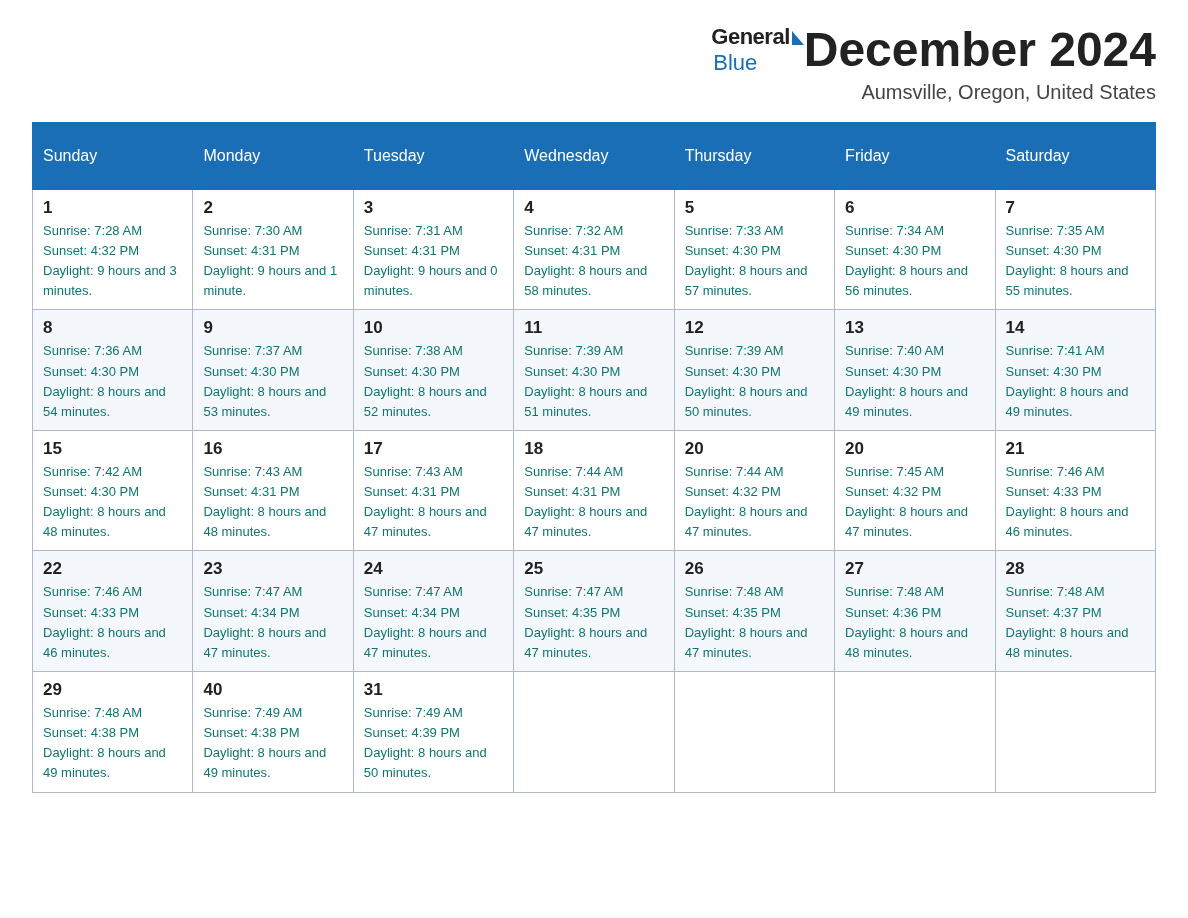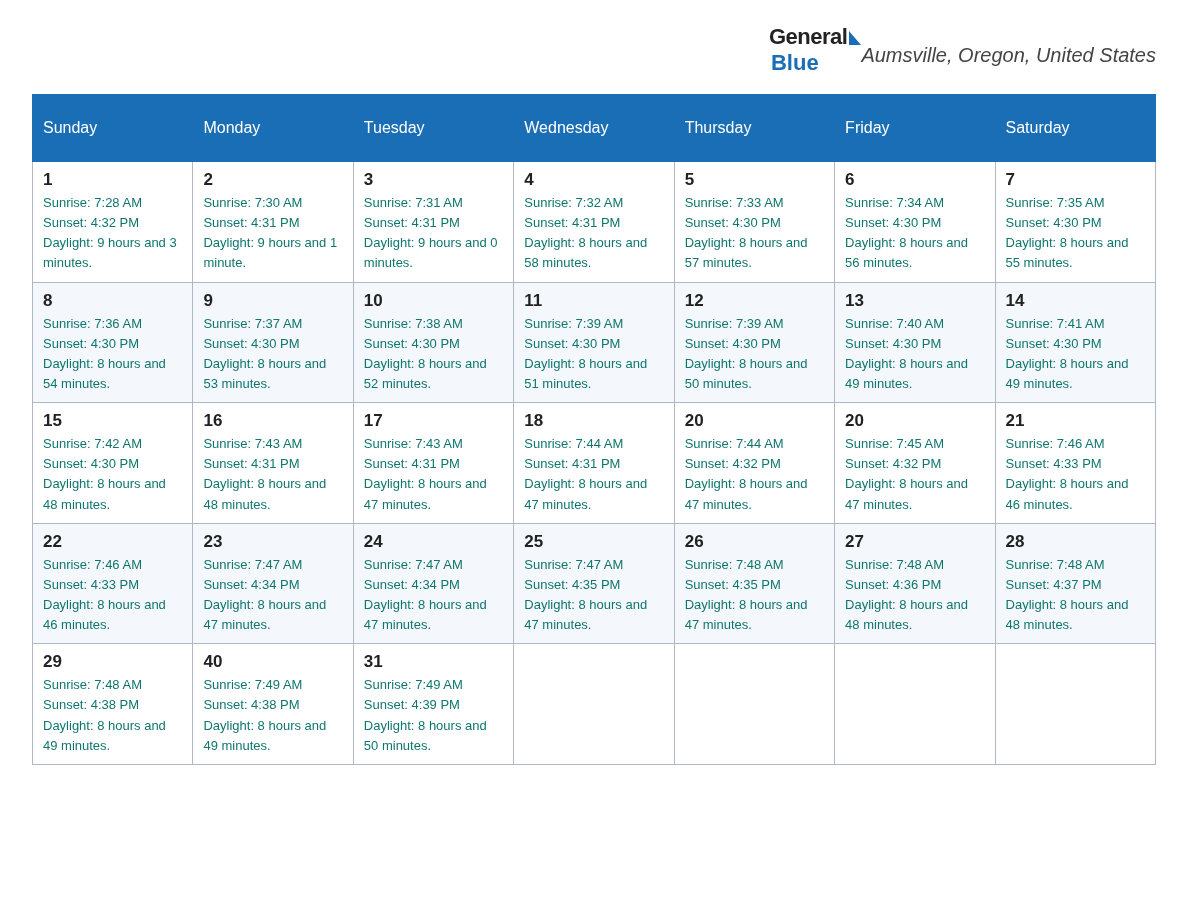--- a/index.html
+++ b/index.html
@@ -34,38 +34,37 @@
       border-left: 12px solid #1a6eb5;
       border-top: 14px solid transparent;
       border-bottom: 0px solid transparent;
       margin-left: 2px;
       vertical-align: middle;
       position: relative;
       top: -2px;
     }
     .logo-blue {
       font-size: 22px;
-      font-weight: bold;
+      font-weight: normal;
       color: #1a6eb5;
       margin-left: 2px;
     }
     .title-block {
       text-align: right;
     }
     .month-title {
       font-size: 48px;
       font-weight: bold;
       color: #222;
       line-height: 1.1;
     }
     .location-title {
       font-size: 20px;
       color: #444;
-      margin-top: 20px;
-      font-style: italic;
+      margin-top: 4px;
     }
     .calendar-table {
       width: 100%;
       border-collapse: collapse;
       border: 1px solid #1a6eb5;
     }
     .calendar-table th {
       background: #1a6eb5;
       color: #fff;
       font-size: 16px;
@@ -107,20 +106,21 @@
 
 <div class="header-row">
   <div class="logo">
     <div>
       <span class="logo-text-general">General</span><span class="logo-triangle"></span>
       <br>
       <span class="logo-blue">Blue</span>
     </div>
   </div>
   <div class="title-block">
+    <div class="month-title">December 2024</div>
     <div class="location-title">Aumsville, Oregon, United States</div>
   </div>
 </div>
 
 <table class="calendar-table">
   <thead>
     <tr>
     <th>Sunday</th>
         <th>Monday</th>
         <th>Tuesday</th>

